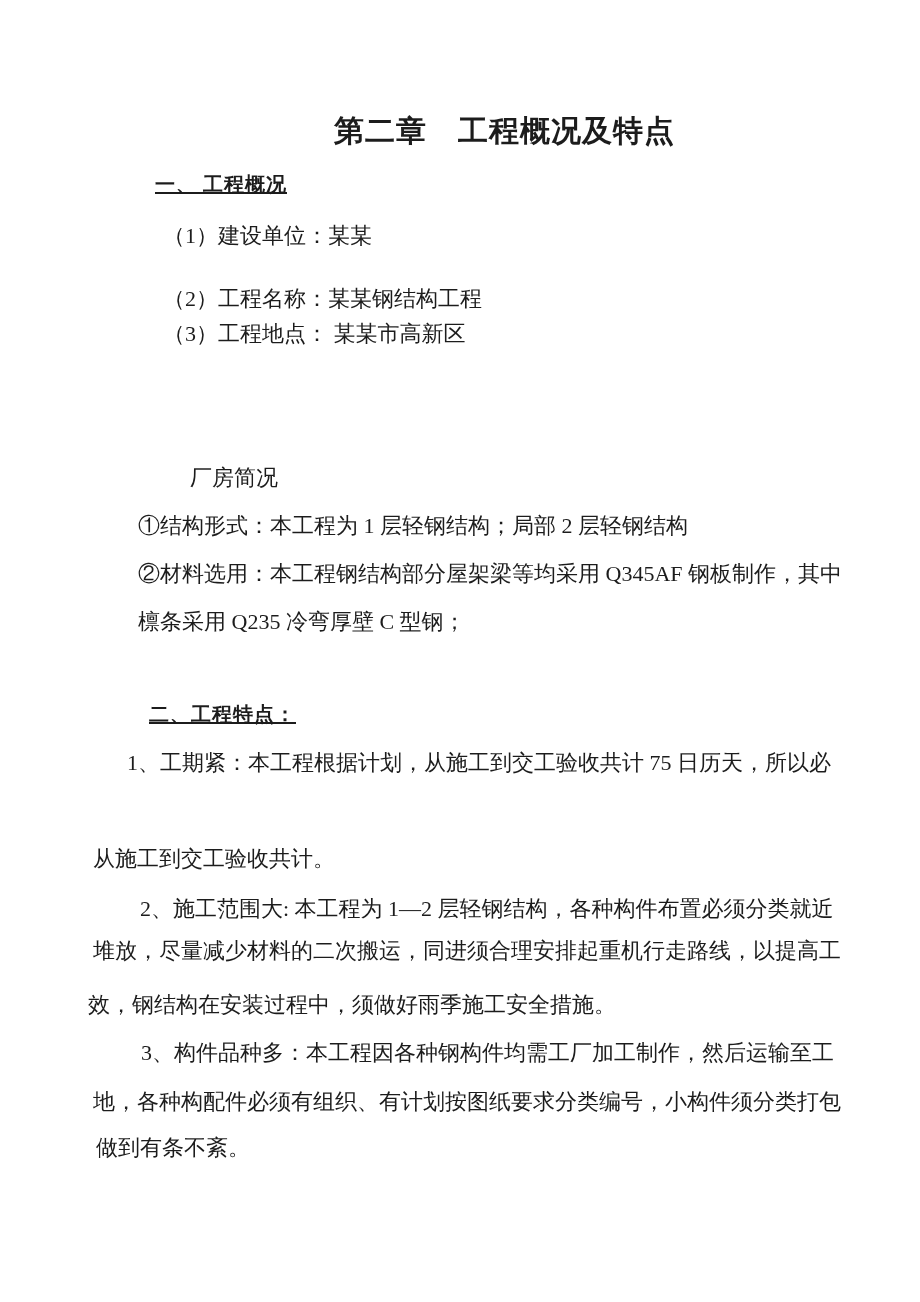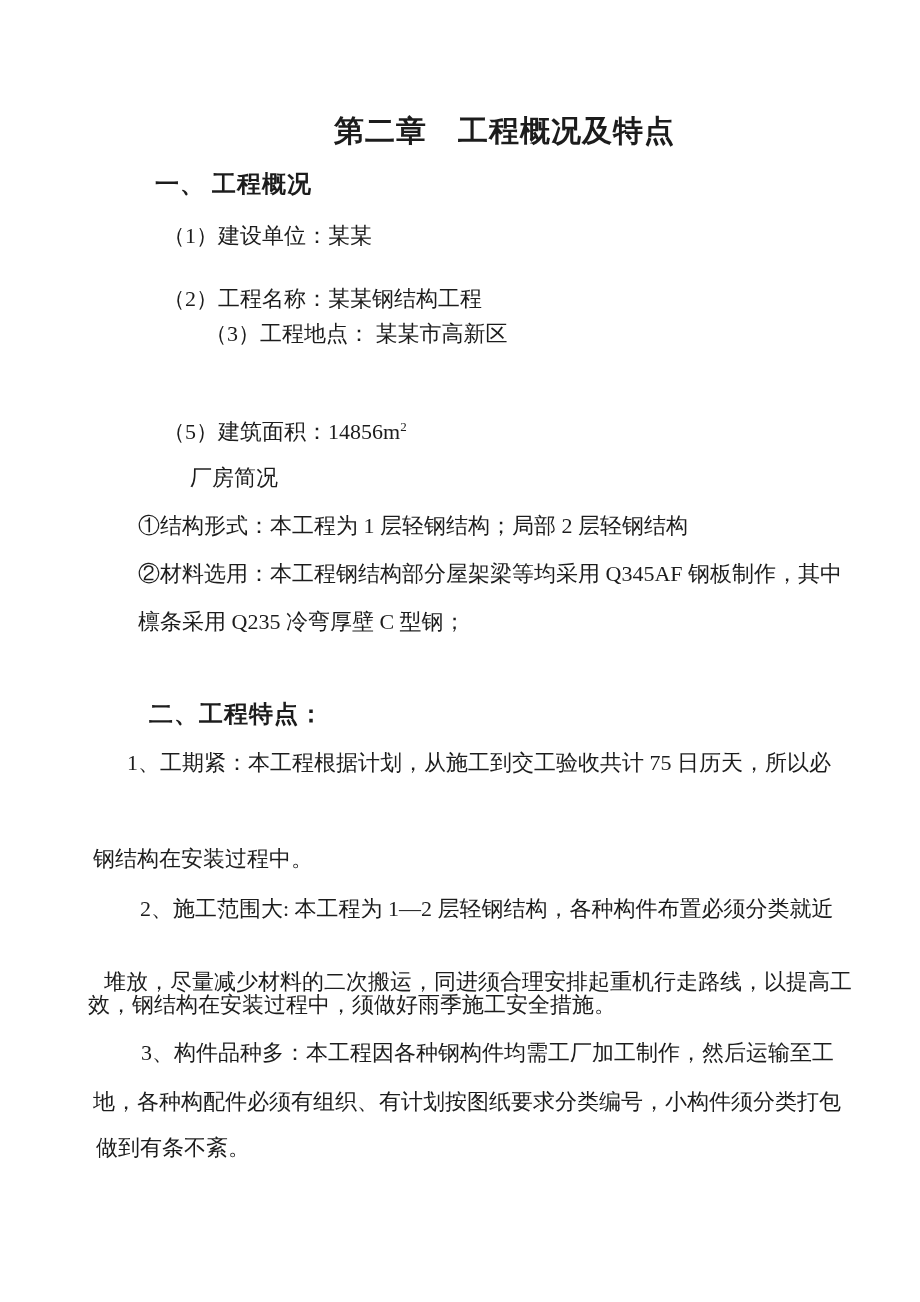--- a/index.html
+++ b/index.html
@@ -23,63 +23,63 @@
     line-height: 28px;
     color: #1c1c1c;
   }
   .doc-title {
     font-size: 30px;
     font-weight: bold;
     letter-spacing: 1px;
     line-height: 38px;
   }
   .heading {
-    font-size: 24px;
+    font-size: 20px;
     font-weight: bold;
     letter-spacing: 1px;
     line-height: 32px;
+    text-decoration: underline;
   }
   sup.sq {
     font-size: 13px;
     line-height: 0;
     vertical-align: super;
   }
 </style>
 </head>
 <body>
 
 <div class="page">
 
   <div class="t doc-title" style="left:334px; top:112px;">第二章　工程概况及特点</div>
 
   <div class="t heading" style="left:155px; top:168px;">一、 工程概况</div>
 
   <div class="t" style="left:163px; top:222px;">（1）建设单位：某某</div>
 
   <div class="t" style="left:163px; top:285px;">（2）工程名称：某某钢结构工程</div>
 
-  <div class="t" style="left:163px; top:320px;margin-left:42px;">（3）工程地点： 某某市高新区</div>
+  <div class="t" style="left:163px; top:320px;">（3）工程地点： 某某市高新区</div>
 
 
-  <div class="t" style="left:163px; top:418px;"><span>（5）建筑面积：14856m</span><sup class="sq">2</sup></div>
 
   <div class="t" style="left:154px; top:464px;margin-left:36px;">厂房简况</div>
 
   <div class="t" style="left:138px; top:512px;">①结构形式：本工程为 1 层轻钢结构；局部 2 层轻钢结构</div>
 
   <div class="t" style="left:138px; top:560px;">②材料选用：本工程钢结构部分屋架梁等均采用 Q345AF 钢板制作，其中</div>
 
   <div class="t" style="left:138px; top:608px;">檩条采用 Q235 冷弯厚壁 C 型钢；</div>
 
   <div class="t heading" style="left:149px; top:698px;">二、工程特点：</div>
 
   <div class="t" style="left:127px; top:749px;">1、工期紧：本工程根据计划，从施工到交工验收共计 75 日历天，所以必</div>
-  <div class="t" style="left:93px; top:845px;">钢结构在安装过程中。</div>
+  <div class="t" style="left:93px; top:845px;">从施工到交工验收共计。</div>
 
   <div class="t" style="left:140px; top:895px;">2、施工范围大: 本工程为 1—2 层轻钢结构，各种构件布置必须分类就近</div>
-  <div class="t" style="left:93px; top:968px;margin-left:11px;">堆放，尽量减少材料的二次搬运，同进须合理安排起重机行走路线，以提高工</div>
+  <div class="t" style="left:93px; top:937px;">堆放，尽量减少材料的二次搬运，同进须合理安排起重机行走路线，以提高工</div>
   <div class="t" style="left:88px; top:991px;">效，钢结构在安装过程中，须做好雨季施工安全措施。</div>
 
   <div class="t" style="left:141px; top:1039px;">3、构件品种多：本工程因各种钢构件均需工厂加工制作，然后运输至工</div>
   <div class="t" style="left:93px; top:1088px;">地，各种构配件必须有组织、有计划按图纸要求分类编号，小构件须分类打包</div>
   <div class="t" style="left:96px; top:1134px;">做到有条不紊。</div>
 
 </div>
 
 </body></html>

